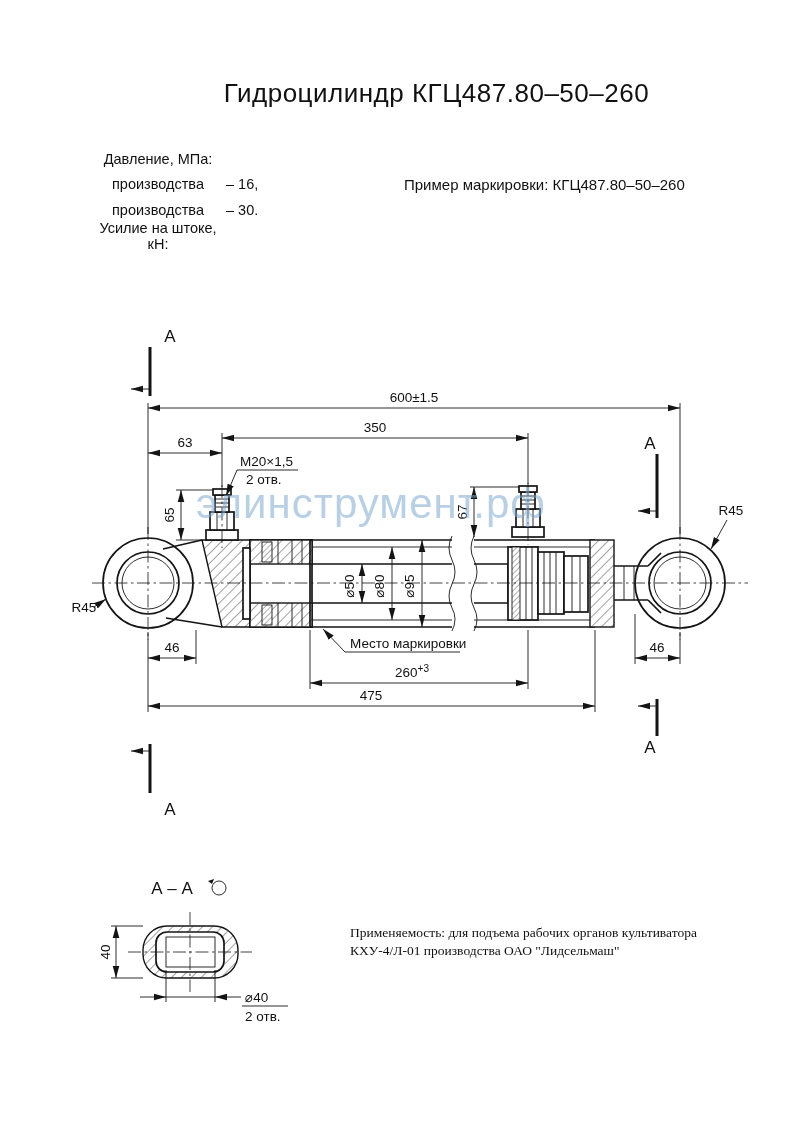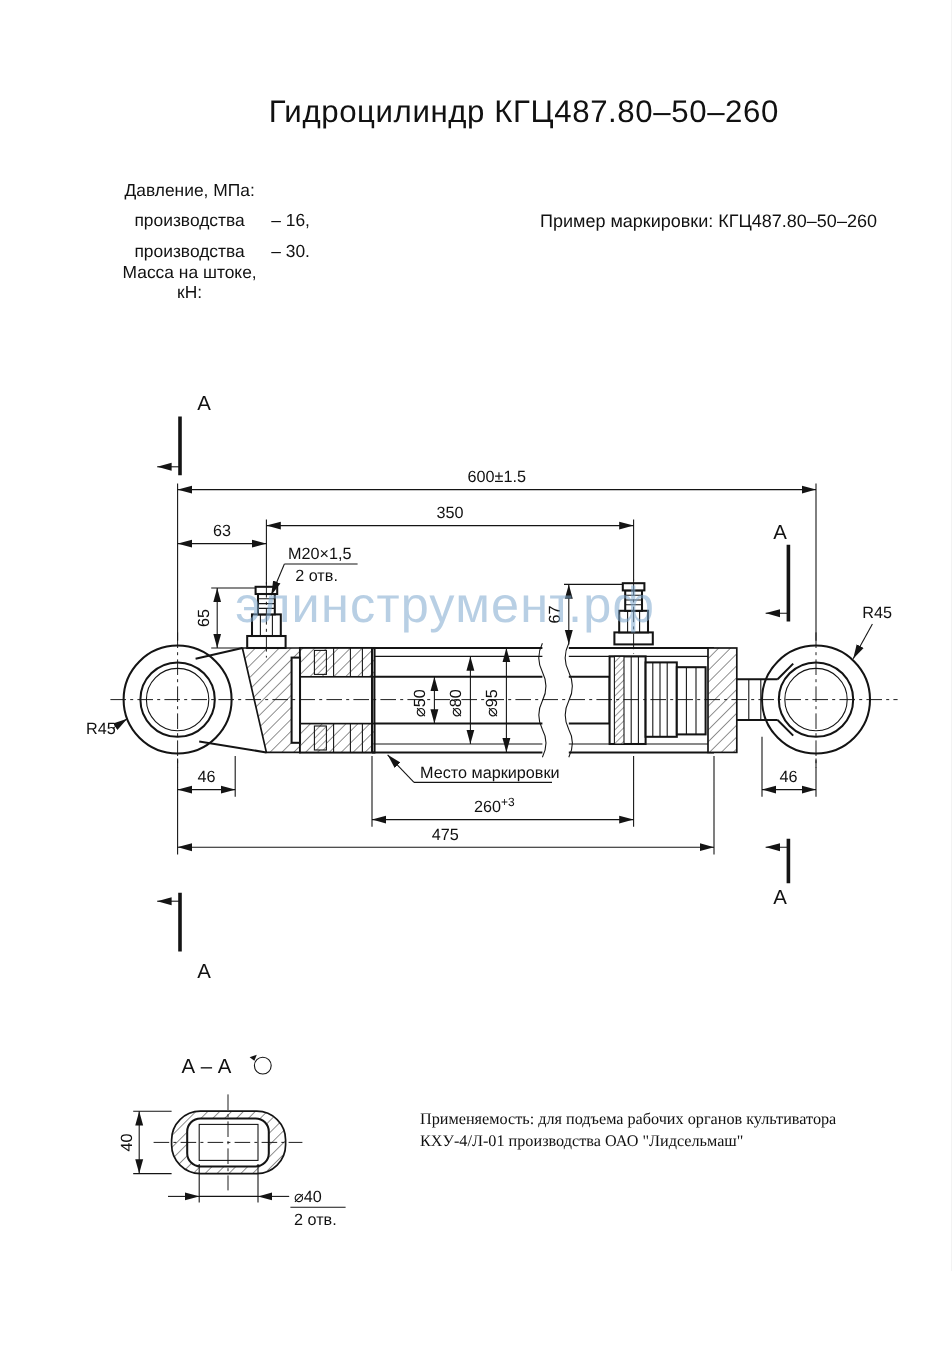--- a/index.html
+++ b/index.html
@@ -6,21 +6,21 @@
   .page{
     position:relative;width:793px;height:1123px;background:#ffffff;
     margin:0 auto;overflow:hidden;
     font-family:"Liberation Sans","DejaVu Sans",sans-serif;color:#111;
   }
   .title{position:absolute;top:78px;left:0;width:100%;text-align:center;
          font-size:26px;letter-spacing:.5px;padding-left:40px;}
   .specs{position:absolute;left:90px;top:146px;font-size:14.5px;text-align:center;}
   .spec-row{display:flex;height:25.6px;align-items:center;}
   .spec-label{width:136px;}
-  .marking{position:absolute;left:404px;top:176px;font-size:15px;margin-left:46px;}
+  .marking{position:absolute;left:404px;top:176px;font-size:15px;}
   .application{position:absolute;left:350px;top:924px;font-size:13.5px;line-height:18px;font-family:Liberation Serif, serif;}
   .watermark{position:absolute;left:196px;top:480px;font-size:42px;letter-spacing:1px;
              color:#7fa9cf;opacity:.55;pointer-events:none;white-space:nowrap;}
   svg.draw{position:absolute;left:0;top:0;}
 
   
   .ol{fill:none;stroke:#141414;stroke-width:1.7;}
   .olw{fill:#fff;stroke:#141414;stroke-width:1.7;}
   .tl{fill:none;stroke:#141414;stroke-width:.9;}
   .cl{fill:none;stroke:#141414;stroke-width:.8;stroke-dasharray:13 3.5 2.5 3.5;}
@@ -48,21 +48,21 @@
     </div>
     <div class="spec-row">
       <span class="spec-label">производства</span>
       <span class="spec-value">– 16,</span>
     </div>
     <div class="spec-row">
       <span class="spec-label">производства</span>
       <span class="spec-value">– 30.</span>
     </div>
     <div class="spec-row">
-      <span class="spec-label">Масса на штоке, кН:</span>
+      <span class="spec-label">Усилие на штоке, кН:</span>
       <span class="spec-value"></span>
     </div>
   </div>
 
   <div class="marking">Пример маркировки: КГЦ487.80–50–260</div>
 
   <svg class="draw" width="793" height="1123" viewBox="0 0 793 1123">
     <defs>
       <pattern id="hatch45" width="7" height="7" patternUnits="userSpaceOnUse" patternTransform="rotate(45)">
         <rect width="7" height="7" fill="#fff"></rect>

